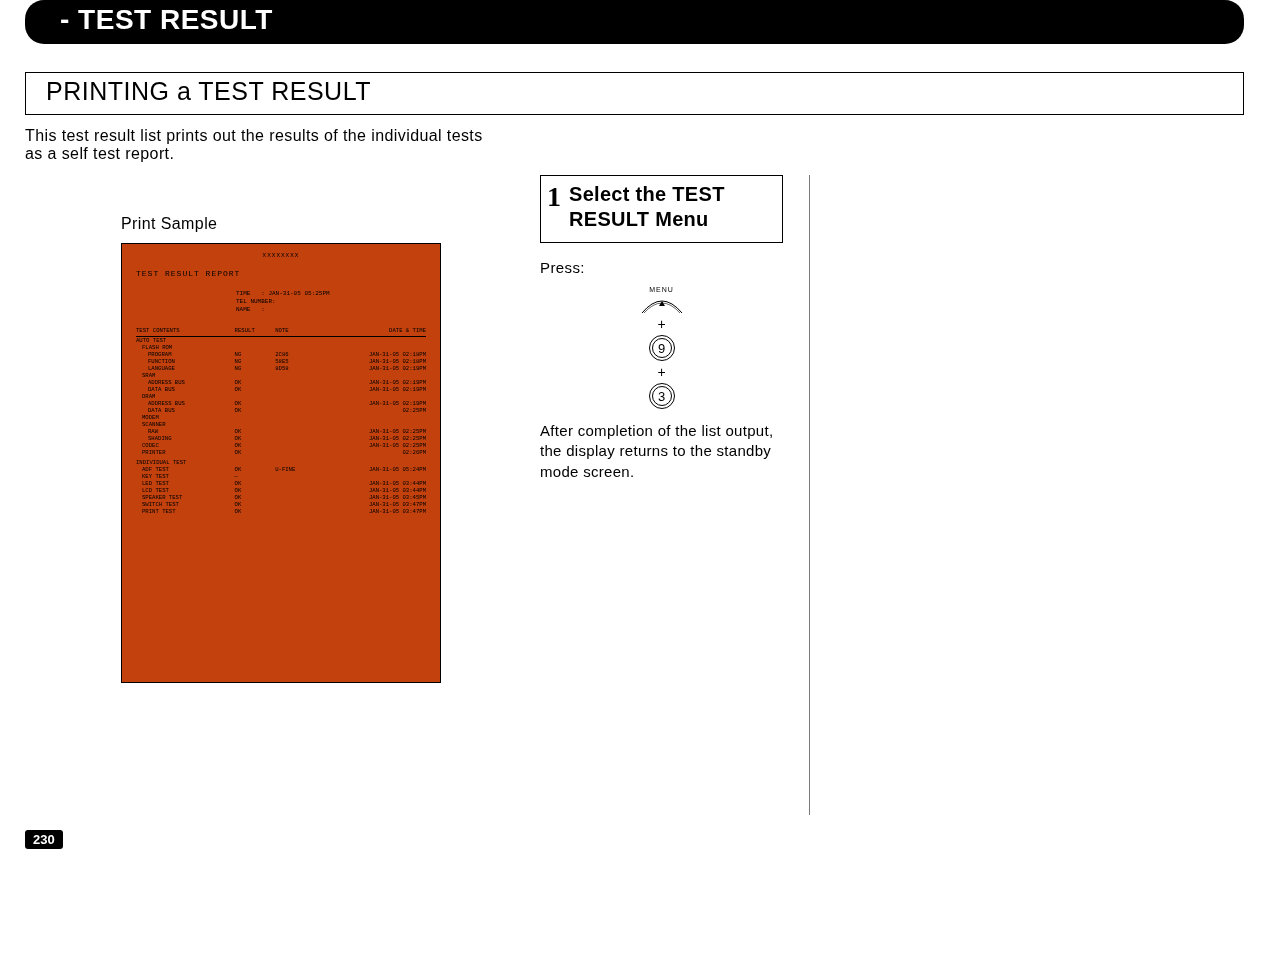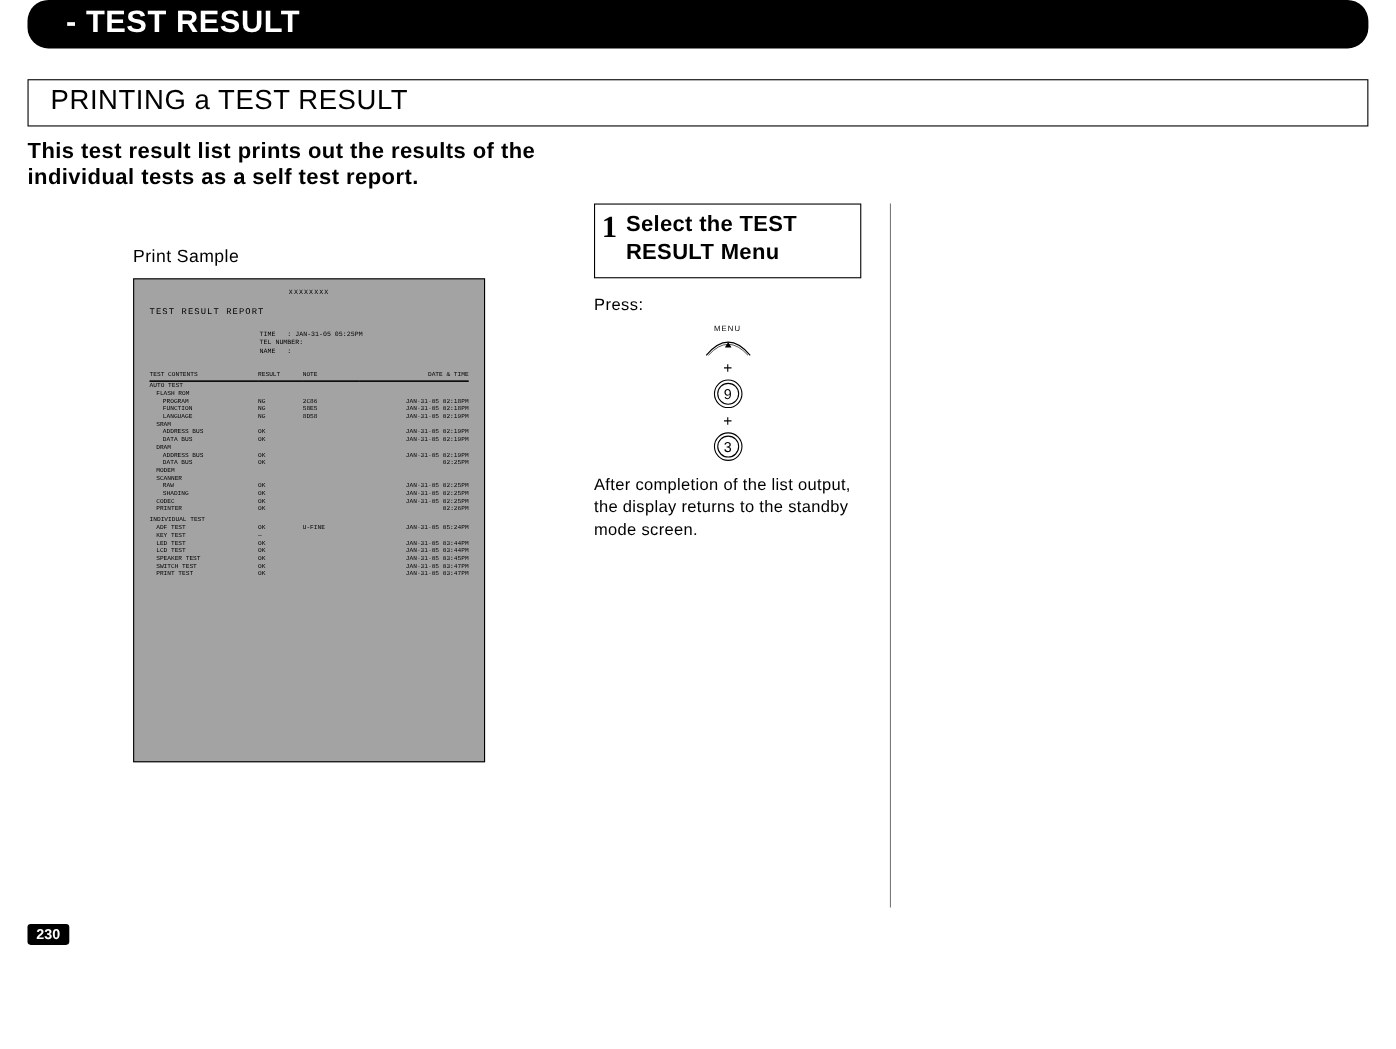--- a/index.html
+++ b/index.html
@@ -1,25 +1,25 @@
 <!DOCTYPE html>
 <html><head>
 <meta charset="utf-8">
 <style>
 * { box-sizing: border-box; margin: 0; padding: 0; }
 body { font-family: Arial, Helvetica, sans-serif; background: #fff; width: 1269px; }
 .page { width: 1269px; padding: 0 25px 40px; position: relative; }
 .top-banner { background: #000; color: #fff; font-weight: bold; font-size: 28px; padding: 4px 35px 8px; letter-spacing: 0.5px; border-radius: 19px; }
 .section-box { border: 1px solid #000; margin-top: 28px; padding: 4px 20px 8px; font-size: 25px; font-weight: normal; letter-spacing: 0.5px; }
-.intro { font-size: 20px; margin: 12px 0 0 0; width: 470px; letter-spacing: 0.4px; font-weight: bold; }
+.intro { font-size: 16px; margin: 12px 0 0 0; width: 470px; letter-spacing: 0.4px; }
 .columns { display: flex; margin-top: 10px; }
 .left-col { width: 495px; }
 .right-col { width: 270px; margin-left: 20px; }
 .print-sample-label { font-size: 16px; margin: 42px 0 10px 96px; letter-spacing: 0.4px; }
-.sample-sheet { width: 320px; height: 440px; border: 1px solid #000; margin-left: 96px; padding: 8px 14px 14px; font-family: 'Courier New', monospace; position: relative; background: #a3a3a3; }
+.sample-sheet { width: 320px; height: 440px; border: 1px solid #000; margin-left: 96px; padding: 8px 14px 14px; font-family: 'Courier New', monospace; position: relative; background: #c2410c; }
 .sheet-titlebar { text-align: center; font-size: 6px; letter-spacing: 1px; }
 .sheet-report-title { font-size: 8px; margin-top: 10px; letter-spacing: 1px; }
 .sheet-meta { font-size: 6px; margin: 12px 0 0 100px; line-height: 1.3; }
 .sheet-table { width: 100%; font-size: 5.6px; margin-top: 14px; border-collapse: collapse; }
 .sheet-table thead th { font-weight: normal; text-align: left; padding: 0 0 2px; border-bottom: 1px solid #000; }
 .sheet-table thead th:nth-child(4){ text-align:right; }
 .sheet-table td { padding: 0; vertical-align: top; line-height: 1.25; }
 .sheet-table td.r { text-align: right; }
 .sheet-table td.pad1 { padding-left: 6px; }
 .sheet-table td.pad2 { padding-left: 12px; }

